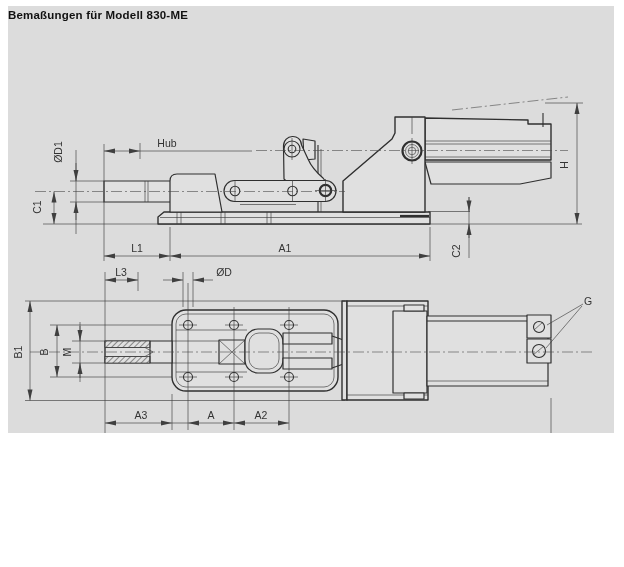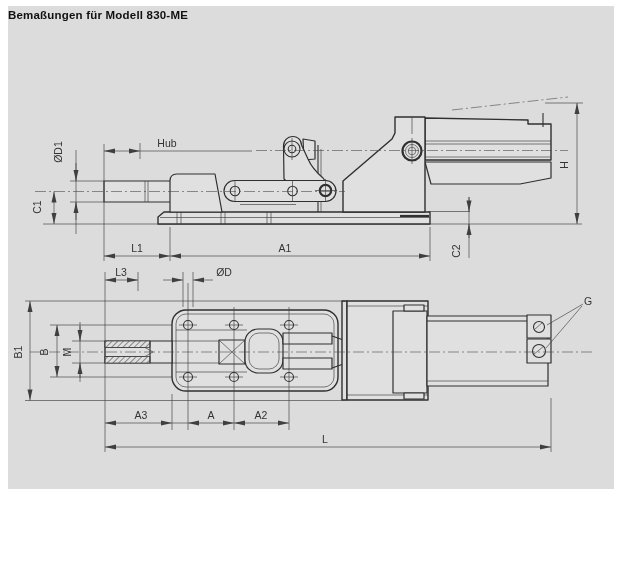--- a/index.html
+++ b/index.html
@@ -1,16 +1,16 @@
 <!DOCTYPE html>
 <html><head>
 <meta charset="utf-8">
 <style>
   html,body{margin:0;padding:0;background:#ffffff;}
-  .stage{position:relative;width:624px;height:489px;background:#ffffff;overflow:hidden;
+  .stage{position:relative;width:624px;height:433px;background:#ffffff;overflow:hidden;
          font-family:"Liberation Sans",sans-serif;}
   .panel{position:absolute;left:8px;top:6px;width:606px;height:546px;background:#dcdcdc;}
   .title{position:absolute;left:8px;top:9px;font-size:11.5px;font-weight:bold;color:#111;
          letter-spacing:0.2px;}
   svg{position:absolute;left:0;top:0;}
   .ol{fill:#e0e0e0;stroke:#2f2f2f;stroke-width:1.2;stroke-linejoin:round;}
   .ol2{fill:#e0e0e0;stroke:#2f2f2f;stroke-width:1.4;stroke-linejoin:round;}
   .ln{fill:none;stroke:#2f2f2f;stroke-width:1.1;stroke-linejoin:round;}
   .th{fill:none;stroke:#3a3a3a;stroke-width:0.65;}
   .bold{fill:none;stroke:#2f2f2f;stroke-width:2.2;}

